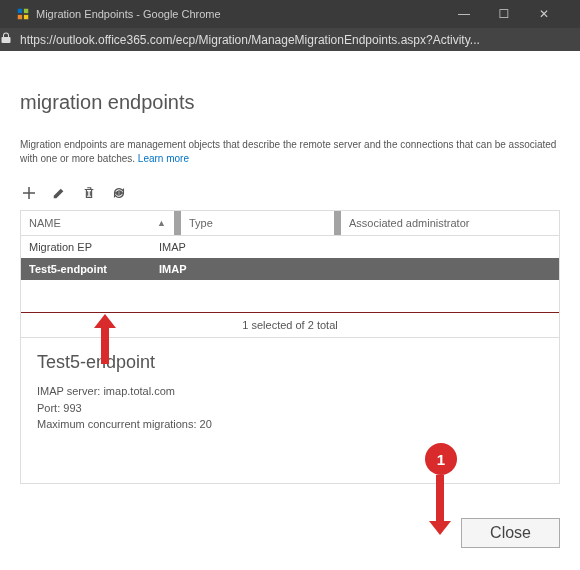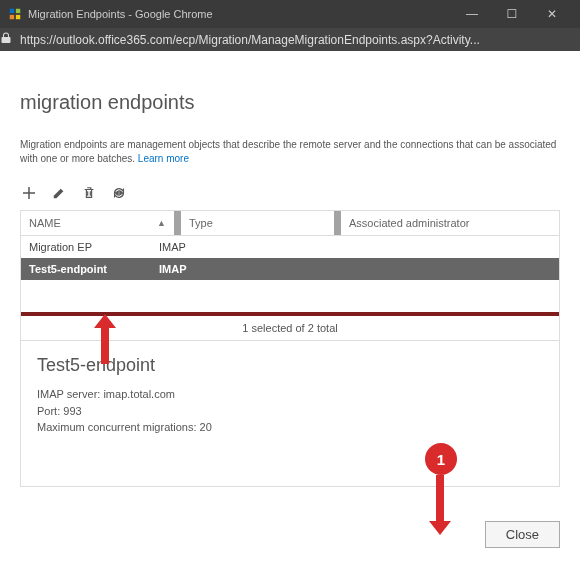--- a/index.html
+++ b/index.html
@@ -1,18 +1,18 @@
 <!DOCTYPE html>
 <html><head>
 <meta charset="utf-8">
 <style>
   * { box-sizing: border-box; margin: 0; padding: 0; }
   body { font-family: "Segoe UI", Arial, sans-serif; font-size: 12px; background: #fff; }
   .window { width: 580px; margin: 0; }
-  .titlebar { background: #3a3a3a; color: #ddd; height: 28px; display: flex; align-items: center; padding: 0 8px; }
+  .titlebar { background: #3a3a3a; color: #ddd; height: 28px; display: flex; align-items: center; padding: 0 16px; }
   .titlebar .favicon { width: 14px; height: 14px; margin-right: 6px; display: inline-flex; }
   .titlebar .title { flex: 1; font-size: 11px; color: #ccc; white-space: nowrap; overflow: hidden; text-overflow: ellipsis; }
   .winbtns { display: flex; gap: 0; }
   .winbtn { width: 40px; height: 28px; display: flex; align-items: center; justify-content: center; color: #ccc; font-size: 12px; }
   .addrbar { background: #444; color: #ddd; padding: 4px 0; display: flex; align-items: center; font-size: 12px; }
   .addrbar .lock { margin-right: 8px; color: #ddd; }
   .addrbar .url { white-space: nowrap; overflow: hidden; text-overflow: ellipsis; }
   .content { background: #fff; padding: 40px 20px 20px 20px; }
   .page-title { font-size: 20px; font-weight: 300; color: #555; margin-bottom: 24px; }
   .desc { font-size: 10px; color: #555; line-height: 1.4; margin-bottom: 14px; }
@@ -26,26 +26,26 @@
   .col-name { width: 160px; }
   .col-type { width: 160px; }
   .col-admin { flex: 1; }
   .sort { margin-left: auto; font-size: 9px; color: #777; }
   .tbody .row { display: flex; padding: 5px 8px; font-size: 11px; color: #444; }
   .tbody .row .cell-name { width: 130px; }
   .tbody .row .cell-type { width: 160px; }
   .tbody .row .cell-admin { flex: 1; }
   .tbody .row.selected { background: #666; color: #fff; font-weight: 600; }
   .spacer { height: 32px; }
-  .statusbar { text-align: center; padding: 6px 0; font-size: 11px; color: #555; border-top: 4px solid #7f1d1d; }
+  .statusbar { text-align: center; padding: 6px 0; font-size: 11px; color: #555; border-top: 1px solid #7f1d1d; }
   .details { border-top: 1px solid #ddd; padding: 14px 16px 50px 16px; }
   .details-title { font-size: 18px; font-weight: 300; color: #555; margin-bottom: 10px; }
   .details-line { font-size: 11px; color: #555; line-height: 1.5; }
   .btnrow { display: flex; justify-content: flex-end; padding: 14px 20px; }
-  .btnclose { border: 1px solid #aaa; background: #f5f5f5; padding: 5px 20px; font-size: 13px; color: #444; cursor: pointer; }
+  .btnclose { border: 1px solid #aaa; background: #f5f5f5; padding: 5px 28px; font-size: 16px; color: #444; cursor: pointer; }
   .annotation-arrow-1 { position: absolute; left: 90px; top: 263px; pointer-events: none; }
   .annotation-arrow-2 { position: absolute; left: 420px; top: 392px; pointer-events: none; }
   .badge { position: absolute; width: 32px; height: 32px; border-radius: 50%; background: #d92b2b; color: #fff; display: flex; align-items: center; justify-content: center; font-weight: 600; font-size: 15px; }
   .content-wrap { position: relative; }
 </style>
 </head>
 <body>
 
 <div class="window">
   <div class="titlebar">

